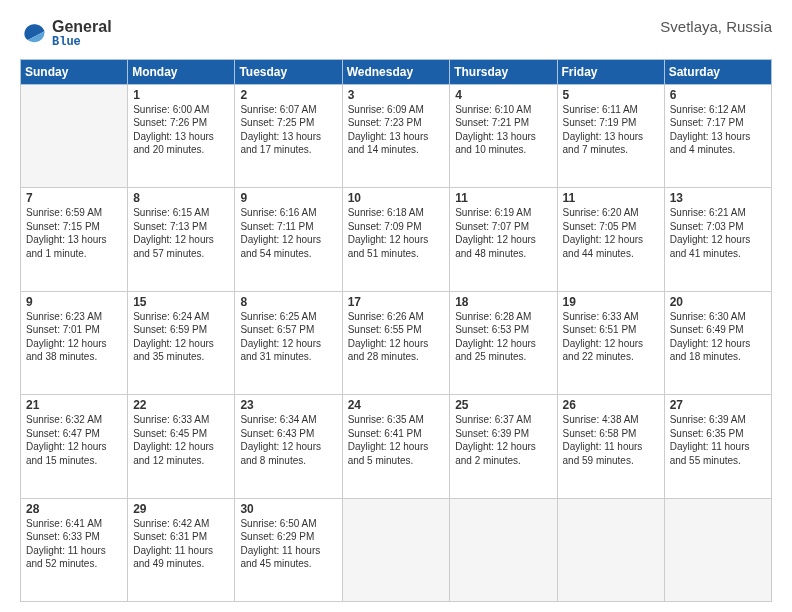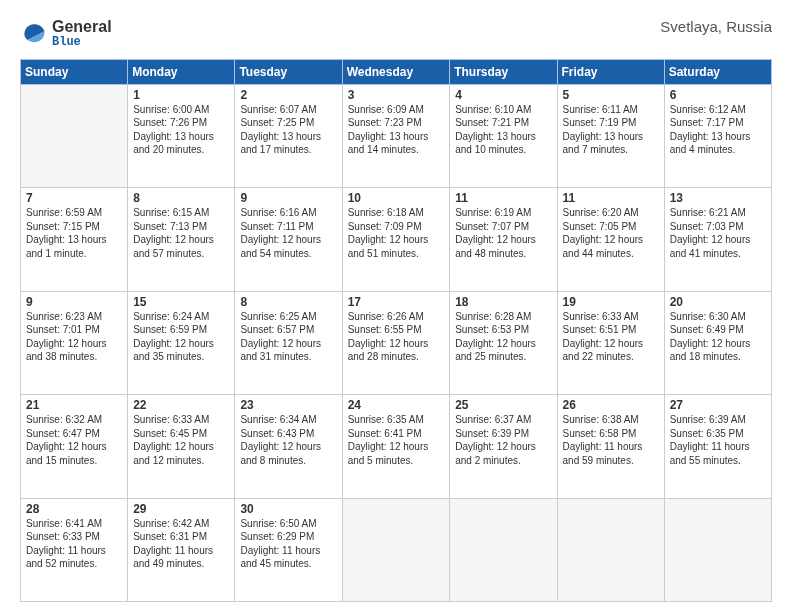--- a/index.html
+++ b/index.html
@@ -239,21 +239,21 @@
           <td>
             <span class="day-num">24</span>
             <div class="day-info"><span>Sunrise: 6:35 AM</span><br><span>Sunset: 6:41 PM</span><br><span>Daylight: 12 hours and 5 minutes.</span></div>
           </td>
           <td>
             <span class="day-num">25</span>
             <div class="day-info"><span>Sunrise: 6:37 AM</span><br><span>Sunset: 6:39 PM</span><br><span>Daylight: 12 hours and 2 minutes.</span></div>
           </td>
           <td>
             <span class="day-num">26</span>
-            <div class="day-info"><span>Sunrise: 6:38 AM</span><br><span>Sunset: 6:58 PM</span><br><span>Daylight: 11 hours and 59 minutes.</span></div>
+            <div class="day-info"><span>Sunrise: 4:38 AM</span><br><span>Sunset: 6:58 PM</span><br><span>Daylight: 11 hours and 59 minutes.</span></div>
           </td>
           <td>
             <span class="day-num">27</span>
             <div class="day-info"><span>Sunrise: 6:39 AM</span><br><span>Sunset: 6:35 PM</span><br><span>Daylight: 11 hours and 55 minutes.</span></div>
           </td>
         </tr>
         <tr class="last-row">
           <td>
             <span class="day-num">28</span>
             <div class="day-info"><span>Sunrise: 6:41 AM</span><br><span>Sunset: 6:33 PM</span><br><span>Daylight: 11 hours and 52 minutes.</span></div>

